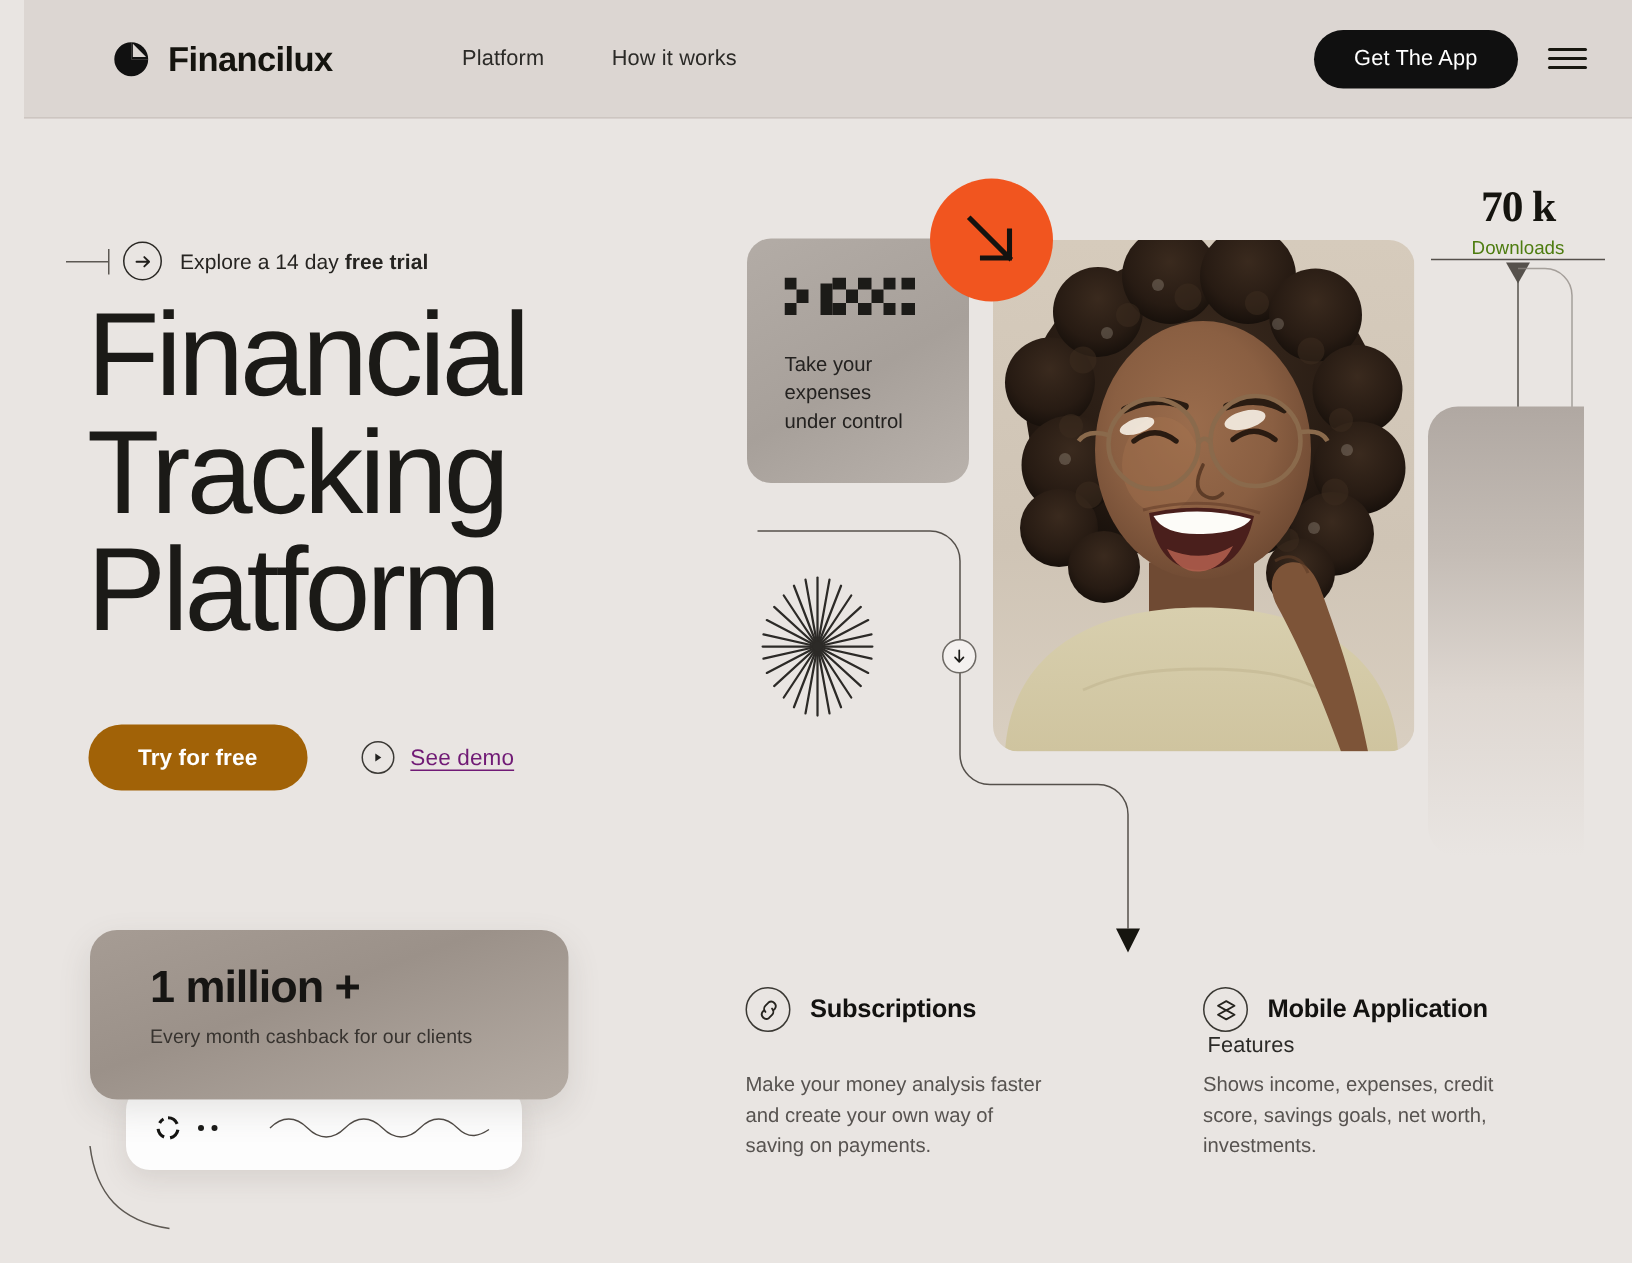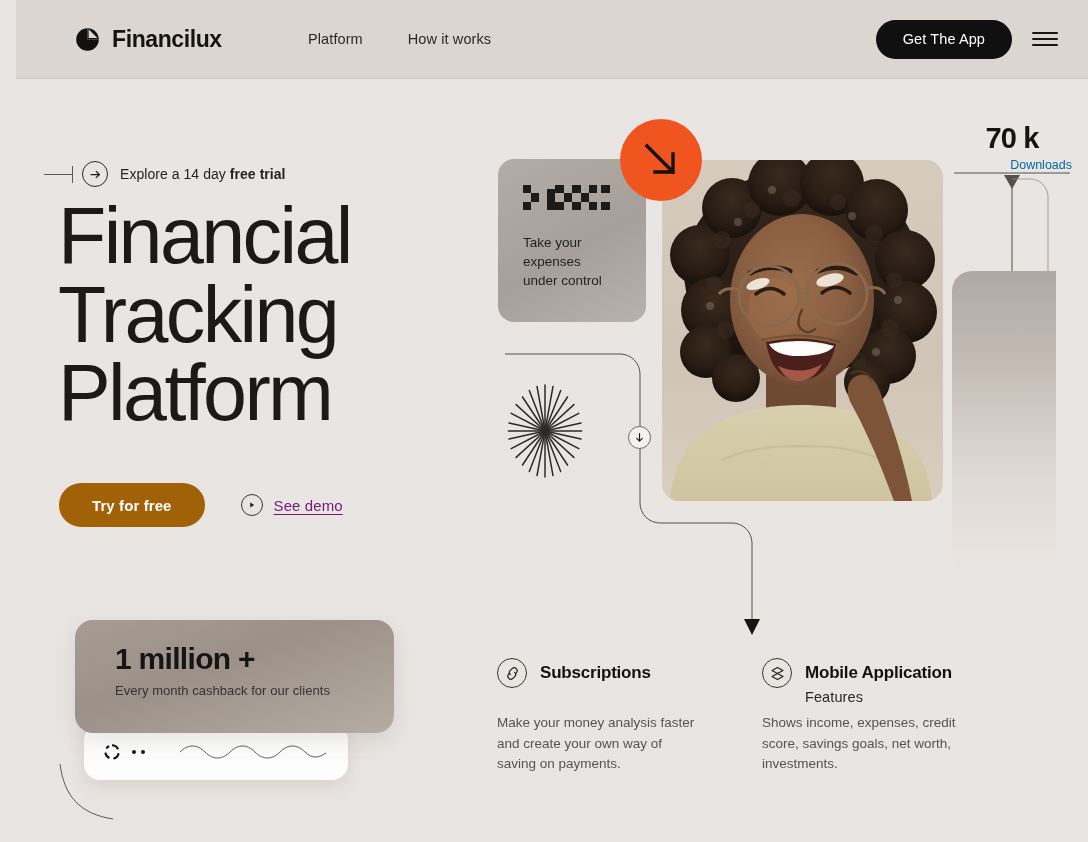--- a/index.html
+++ b/index.html
@@ -219,21 +219,21 @@
   }
   .stat-dots {
     display: flex; gap: 5px; align-items: center;
   }
   .stat-dots i {
     width: 4px; height: 4px; border-radius: 50%;
     background: #1a1a18; display: block;
   }
   .stat-card {
     position: absolute;
-    top: 0; left: 17px;
+    top: 0; left: 2px;
     width: 319px;
     height: 113px;
     border-radius: 18px;
     background: linear-gradient(160deg, #a69c94 0%, #9b9189 42%, #b5aca4 100%);
     padding: 24px 0 0 40px;
     box-shadow: 0 8px 22px rgba(95,85,75,.14);
   }
   .stat-number {
     font-size: 30px;
     font-weight: bold;
@@ -315,26 +315,26 @@
     width: 120px;
     text-align: center;
     z-index: 5;
   }
   .downloads-num {
     font-size: 29px;
     font-weight: bold;
     letter-spacing: -0.8px;
     color: #15140f;
     line-height: 1;
+    font-family: Liberation Serif, serif;
   }
   .downloads-label {
     margin-top: 5px;
     font-size: 12.5px;
-    color: #0369a1;
-    text-align: right;
+    color: #4d7c0f;
   }
 
   .connectors {
     position: absolute;
     top: 0; left: 0;
     width: 618px; height: 620px;
     z-index: 1;
     pointer-events: none;
   }
 
@@ -353,21 +353,21 @@
     border: 1.1px solid #6e6a65;
     display: flex; align-items: center; justify-content: center;
     z-index: 5;
   }
 
   
   .features {
     position: absolute;
     top: 658px; left: 497px;
     display: flex;
-    gap: 60px;
+    gap: 100px;
     align-items: flex-end;
   }
   .feature { width: 205px; }
   .feature-head {
     display: flex;
     align-items: center;
     gap: 13px;
   }
   .feature-icon {
     width: 30px; height: 30px;

